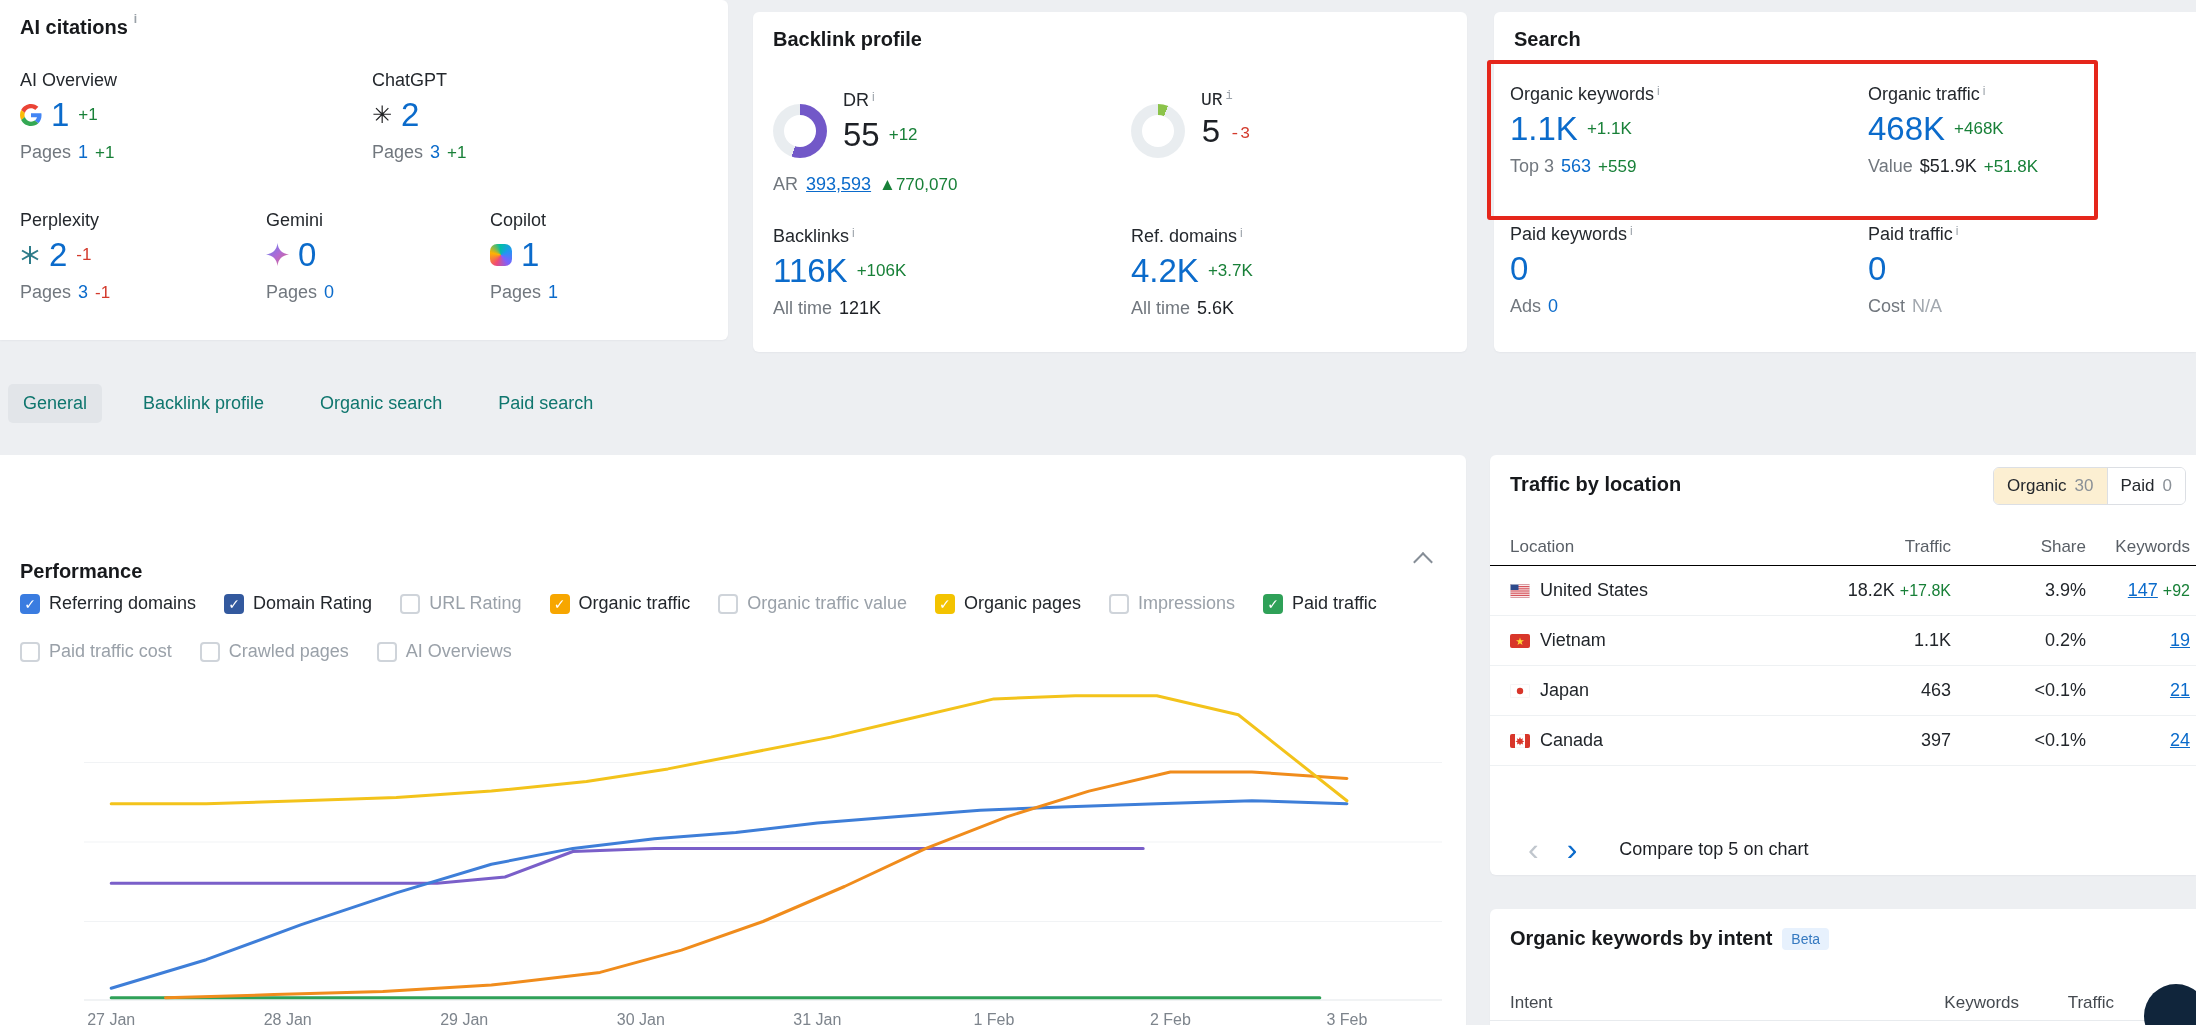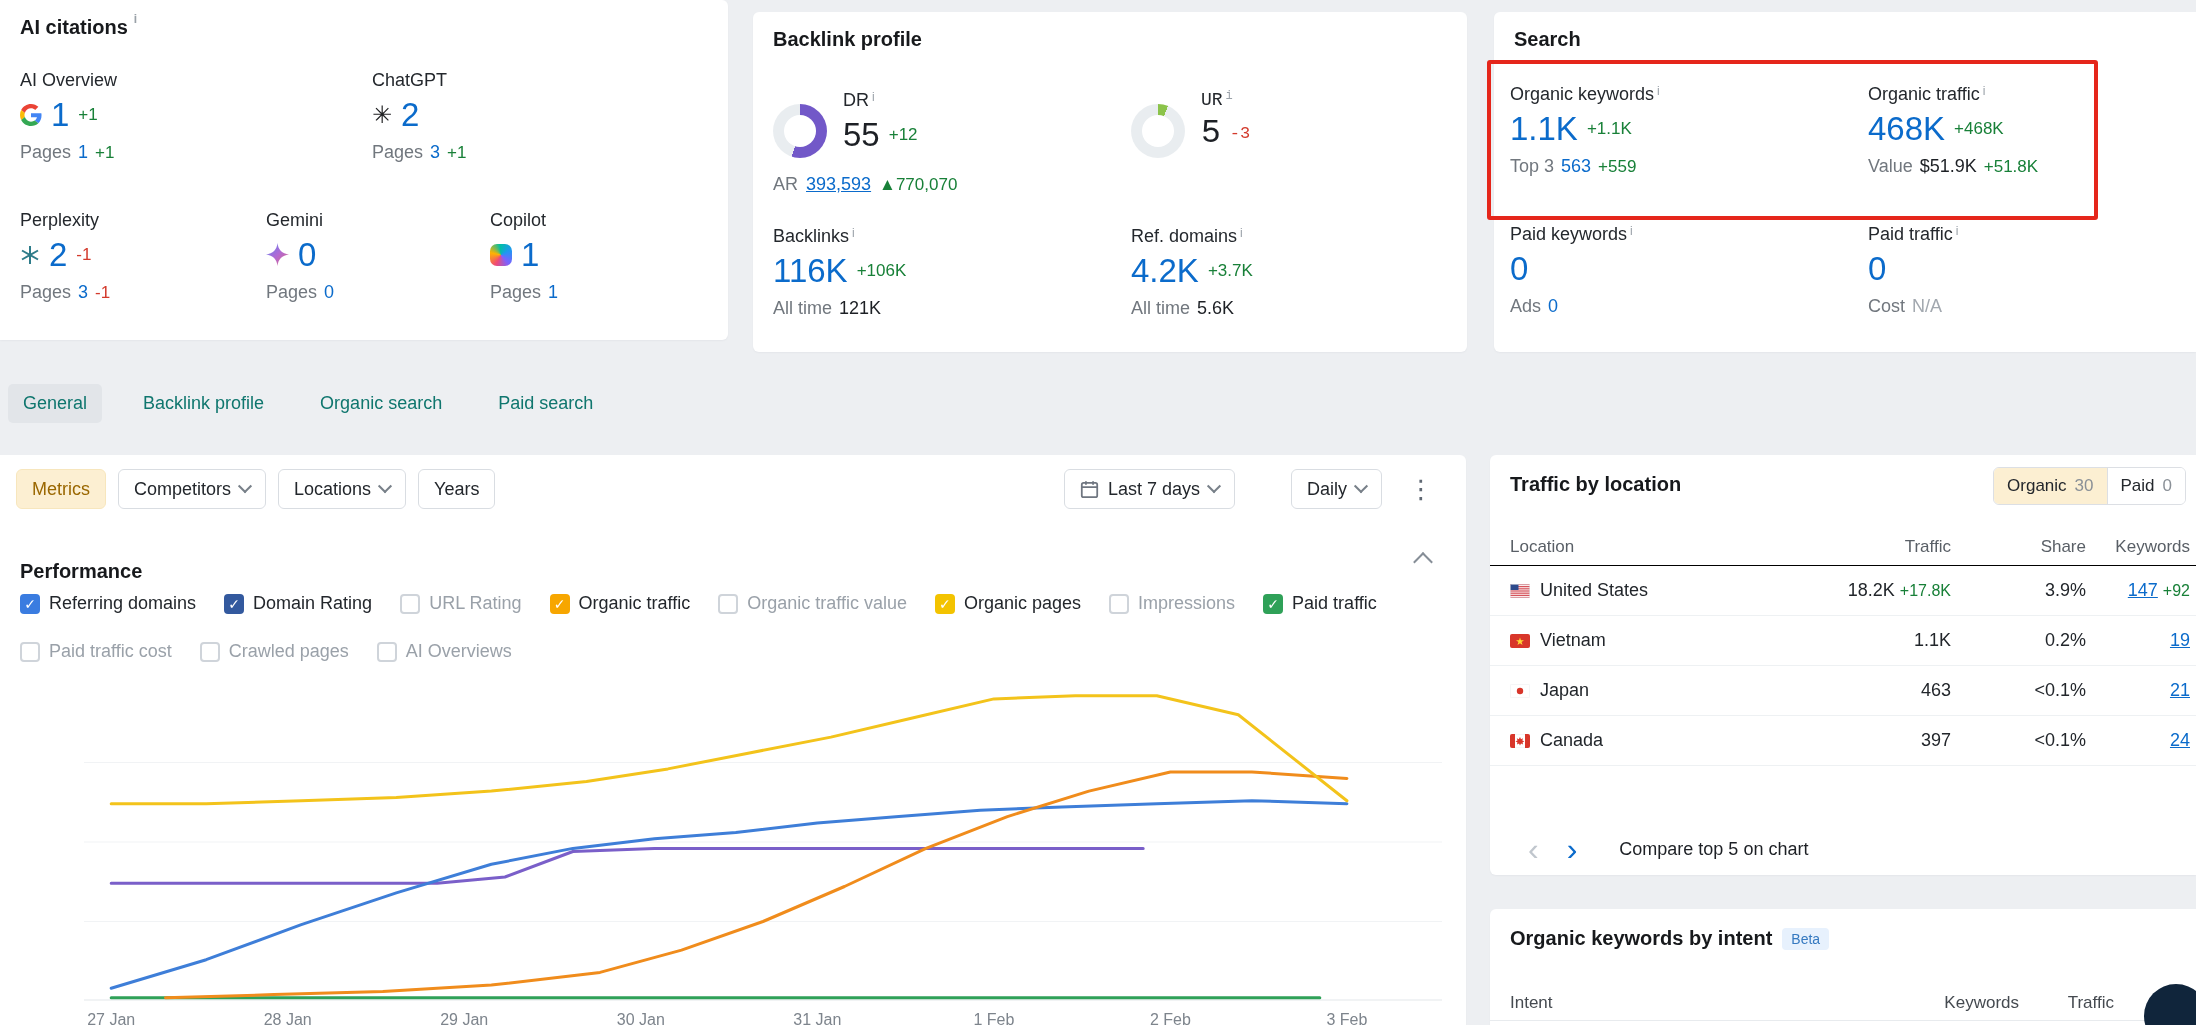--- a/index.html
+++ b/index.html
@@ -357,56 +357,21 @@
   <div class="annotation-box"></div>
 
   <nav class="tabs">
     <button class="tab active">General</button>
     <button class="tab">Backlink profile</button>
     <button class="tab">Organic search</button>
     <button class="tab">Paid search</button>
   </nav>
 
   <section class="panel panel-left">
-    <div class="toolbar">
-      <button class="tbtn metrics">
-        <span>Metrics</span>
-      </button>
-      <button class="tbtn">
-        <span>Competitors</span>
-        <span class="caret"></span>
-      </button>
-      <button class="tbtn">
-        <span>Locations</span>
-        <span class="caret"></span>
-      </button>
-      <button class="tbtn">
-        <span>Years</span>
-      </button>
-    </div>
-
-    <div class="toolbar-right">
-      <button class="tbtn daterange">
-        <span class="icon">
-          <svg width="19" height="19" viewBox="0 0 16 16">
-              <rect x="1.5" y="2.5" width="13" height="12" rx="1.5" fill="none" stroke="#6f7680" stroke-width="1.5"></rect>
-              <line x1="1.5" y1="6" x2="14.5" y2="6" stroke="#6f7680" stroke-width="1.5"></line>
-              <line x1="5" y1="1" x2="5" y2="4" stroke="#6f7680" stroke-width="1.5"></line>
-              <line x1="11" y1="1" x2="11" y2="4" stroke="#6f7680" stroke-width="1.5"></line>
-            </svg>
-        </span>
-        <span>Last 7 days</span>
-        <span class="caret"></span>
-      </button>
-      <button class="tbtn">
-        <span>Daily</span>
-        <span class="caret"></span>
-      </button>
-      <button class="kebab">⋮</button>
-    </div>
+
 
     <h2 class="section-title">Performance</h2>
     <button class="collapse-btn">
       <span class="chev-up"></span>
     </button>
 
     <div class="cb-row cb-row1">
       <label class="cb">
         <span class="box checked" style="background: rgb(58, 124, 224);"></span>
         <span class="cb-label">Referring domains</span>

